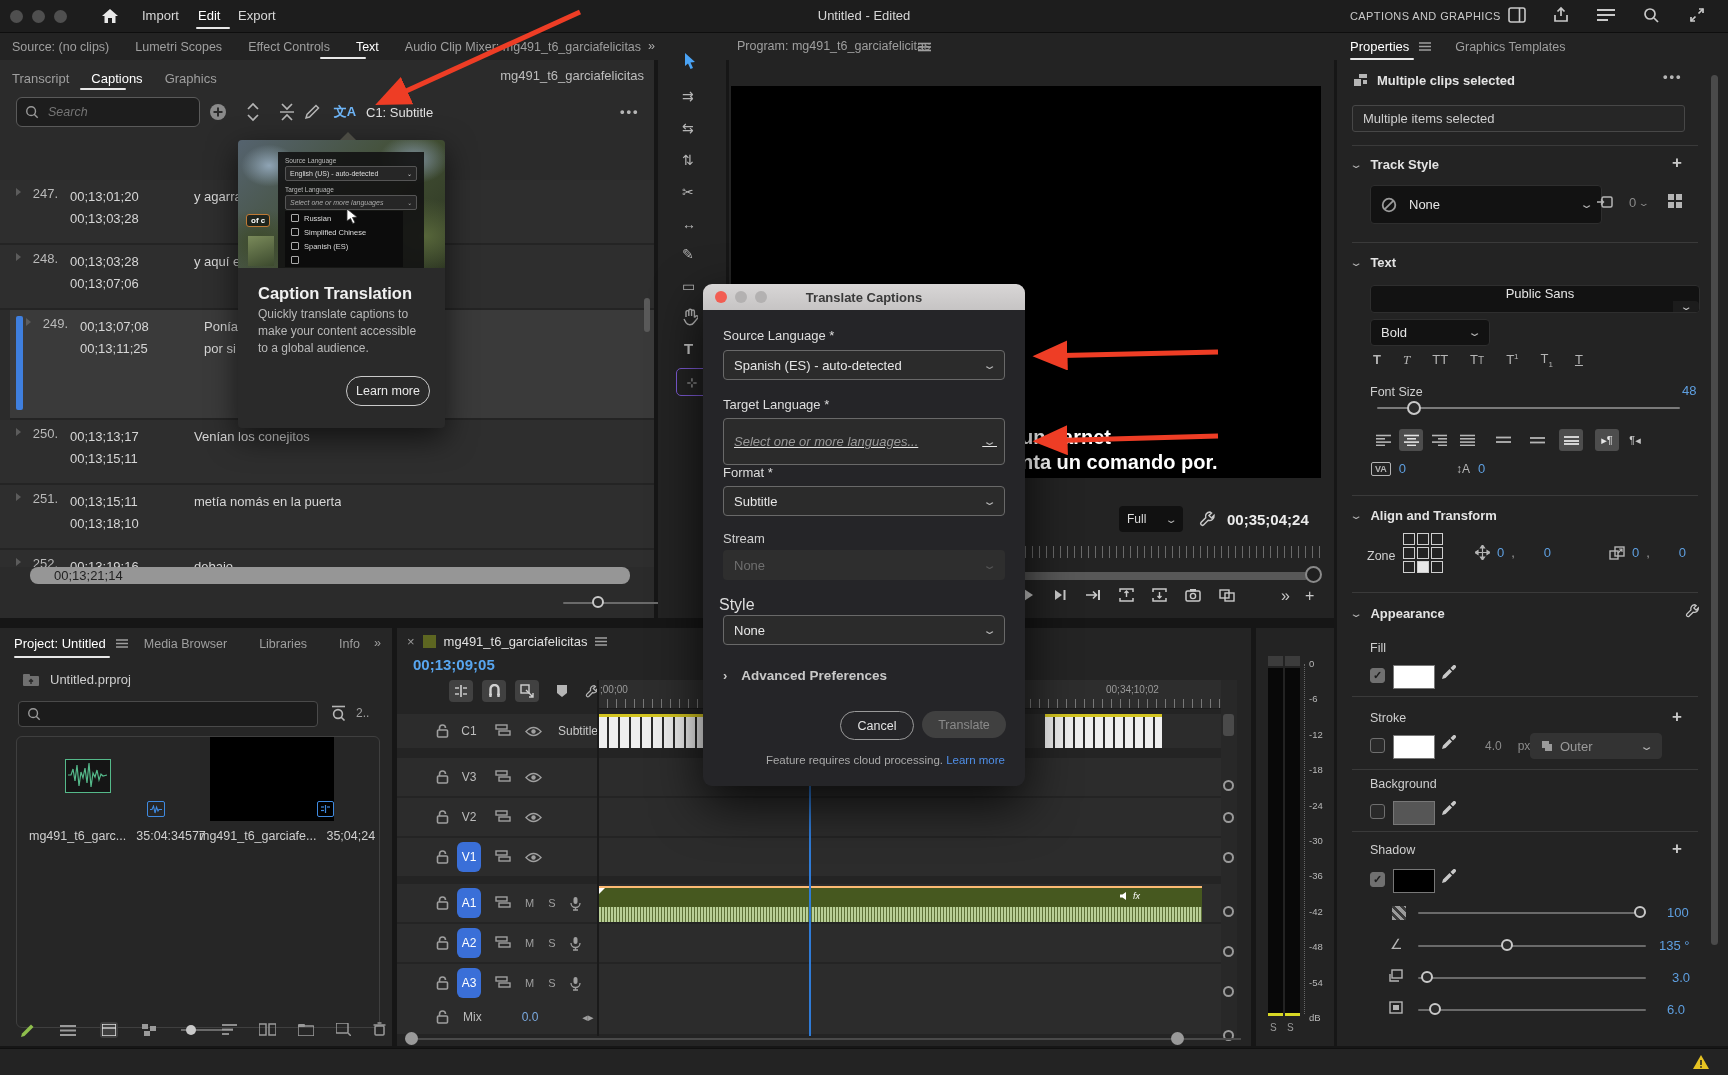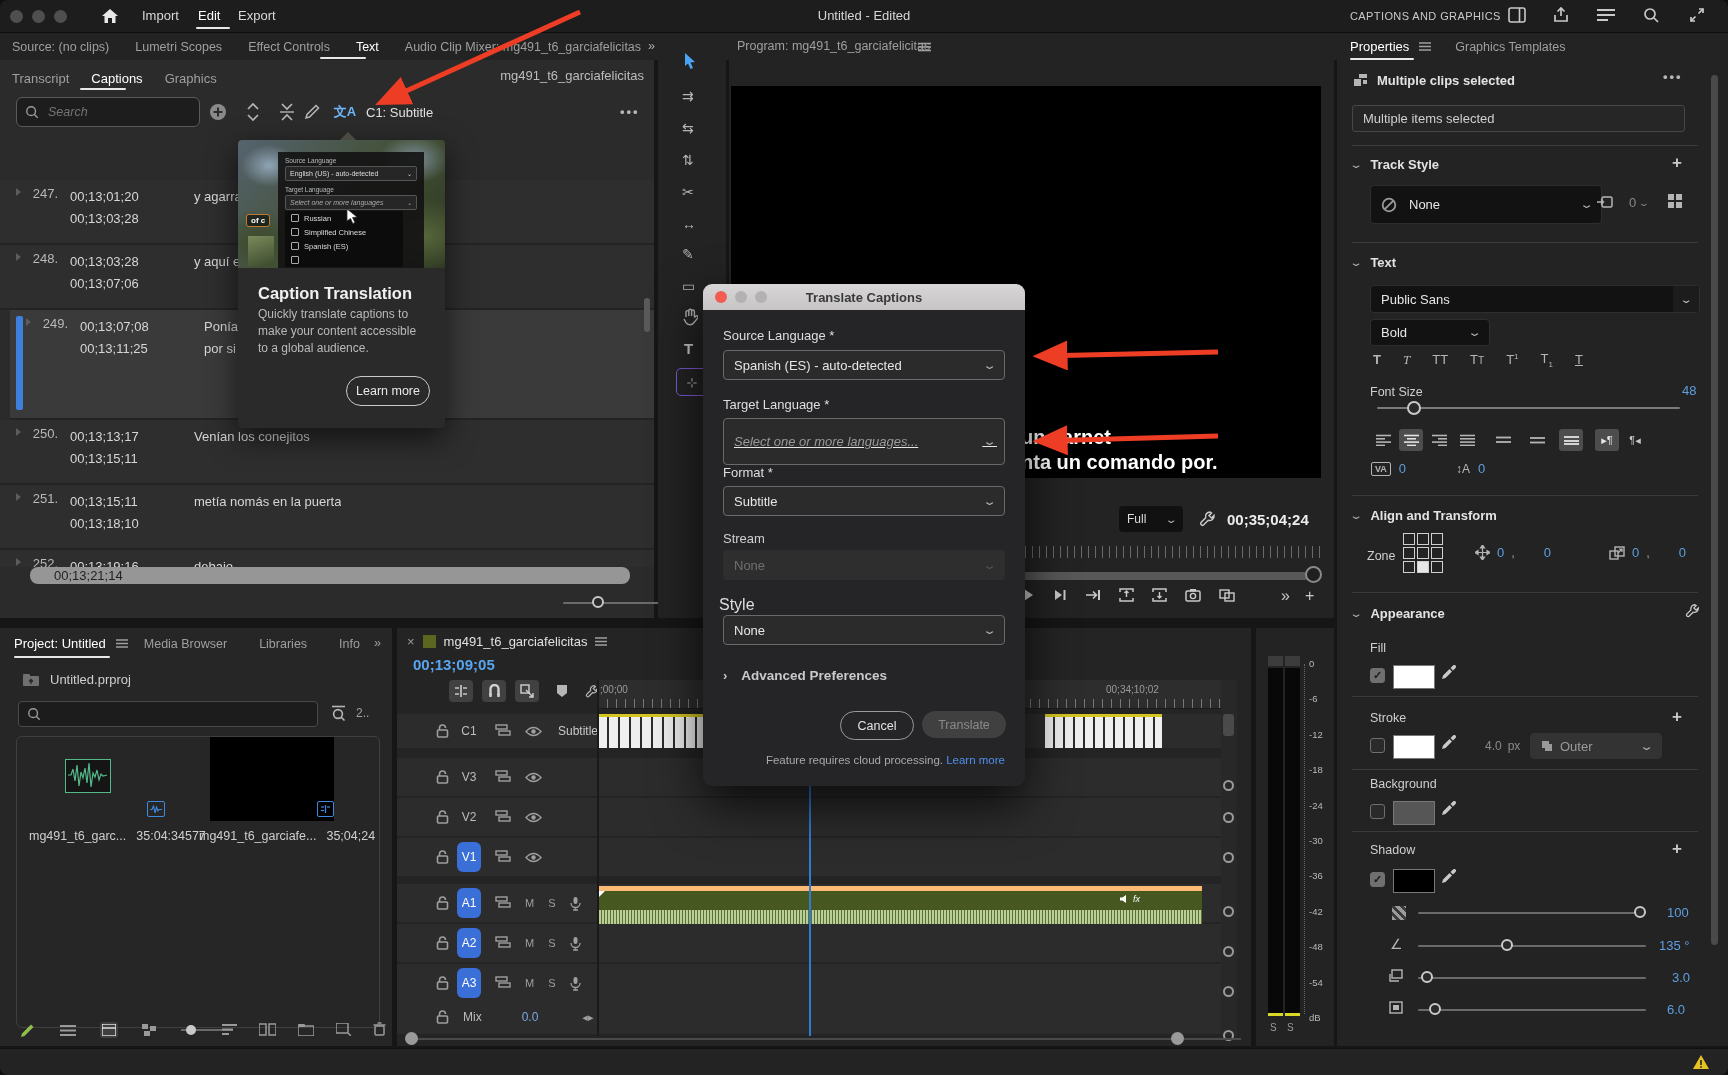--- a/index.html
+++ b/index.html
@@ -1,17 +1,17 @@
 <!DOCTYPE html>
 <html><head>
 <meta charset="utf-8">
 <style>
   html,body{margin:0;padding:0;background:#101010;}
   body{font-family:"Liberation Sans",sans-serif;-webkit-font-smoothing:antialiased;}
-  #app{position:relative;width:1728px;height:1075px;overflow:hidden;background:#161616;color:#c8c8c8;font-size:13px;border-radius:8px;}
+  #app{position:relative;width:1728px;height:1075px;overflow:hidden;background:#161616;color:#c8c8c8;font-size:13px;}
   .abs{position:absolute;}
   .panel{position:absolute;background:#232323;}
   .row{display:flex;align-items:center;}
   .dim{color:#9a9a9a;}
   .tabtxt{font-size:12.5px;color:#9f9f9f;white-space:nowrap;}
   .tabtxt.active{color:#fff;}
   .underline{position:absolute;height:2px;background:#e8e8e8;border-radius:1px;}
   .icon{display:inline-flex;align-items:center;justify-content:center;color:#b5b5b5;}
   .dd{position:absolute;background:#2b2b2b;border:1px solid #696969;border-radius:4px;display:flex;align-items:center;padding:0 10px;color:#e6e6e6;font-size:13px;}
   .dd .chev{margin-left:auto;color:#b5b5b5;font-size:11px;transform:scaleX(1.6);}
@@ -432,21 +432,21 @@
           <rect x="1" y="9" width="6" height="6" fill="#b5b5b5"></rect>
           <rect x="9" y="9" width="6" height="6" fill="#b5b5b5"></rect>
         </svg>
     </div>
     <div class="abs" style="left:15px;top:209px;width:346px;height:1px;background:#3a3a3a;"></div>
 
     <div class="abs row" style="left:15px;top:222px;gap:10px;">
         <span class="chevd">⌄</span>
         <span class="secthead">Text</span>
       </div>
-    <div class="dd dark" style="left:33px;top:252px;width:318px;height:26px;padding-right:0;">
+    <div class="dd dark" style="left:33px;top:252px;width:318px;height:26px;padding-right:0;flex-direction:column;">
       <span>Public Sans</span>
       <span style="margin-left:auto;width:26px;height:26px;background:#1c1c1c;border-radius:0 4px 4px 0;display:flex;align-items:center;justify-content:center;color:#c9c9c9;font-size:10px;">
           <span style="transform:scaleX(1.6);">⌄</span>
         </span>
     </div>
     <div class="dd dark" style="left:33px;top:286px;width:98px;height:25px;">
       <span>Bold</span>
         <span class="chev">⌄</span>
     </div>
 
@@ -590,21 +590,21 @@
 
     <div class="abs" style="left:33px;top:678px;font-size:12.5px;color:#cfcfcf;">Stroke</div>
     <div class="abs plus" style="left:335px;top:674px;">+</div>
     <div class="cbx" style="left:33px;top:705px;"></div>
     <div class="swatch" style="left:56px;top:702px;background:#fff;"></div>
     <div class="abs icon" style="left:104px;top:702px;">
       <svg width="15" height="15" viewBox="0 0 15 15">
           <path d="M1 14 L2 10.5 L8.5 4 L11 6.5 L4.5 13 Z M9.5 3 L12 .5 a1.5 1.5 0 0 1 2.5 2.5 L12 5.5 Z" fill="#c9c9c9"></path>
         </svg>
     </div>
-    <div class="abs row" style="left:148px;top:706px;gap:6px;color:#8a8a8a;font-size:12px;">
+    <div class="abs row" style="left:148px;top:706px;gap:16px;color:#8a8a8a;font-size:12px;">
       <span>4.0</span>
       <span>px</span>
     </div>
     <div class="dd" style="left:193px;top:700px;width:110px;height:24px;background:#333;border-color:#333;color:#9a9a9a;">
       <span class="icon" style="margin-right:7px;">
           <svg width="12" height="12" viewBox="0 0 12 12">
             <path d="M1 1 H8 V4 H11 V11 H4 V8 H1 Z" fill="#9a9a9a"></path>
           </svg>
         </span>
       <span>Outer</span>
@@ -984,21 +984,21 @@
 
           <span class="thicon only-audio" style="font-size:11px;">M</span>
           <span class="thicon only-audio" style="font-size:11px;">S</span>
           <span class="thicon only-audio">
             <svg width="11" height="15" viewBox="0 0 11 15">
               <rect x="3.5" y="1" width="4" height="7" rx="2" fill="#9f9f9f"></rect>
               <path d="M1 7 a4.5 4.5 0 0 0 9 0 M5.5 11.5 V14 M3 14 H8" stroke="#9f9f9f" stroke-width="1.3" fill="none"></path>
             </svg>
           </span>
 
-          <div class="only-clip abs" style="left:201px;top:2px;width:604px;height:34px;background:#46581f;border-top:5px solid #fdba74;">
+          <div class="only-clip abs" style="left:201px;top:2px;width:604px;height:34px;background:#46581f;border-top:2px solid #fdba74;">
             <div class="abs" style="left:0;top:0;width:0;height:0;border-left:7px solid #fff;border-bottom:7px solid transparent;"></div>
             <div class="abs" style="left:0;top:19px;width:604px;height:15px;background:#b9cf97;"></div>
             <div class="abs" style="left:0;top:19px;width:604px;height:15px;background:repeating-linear-gradient(90deg,rgba(70,88,31,.8) 0 1px,transparent 1px 3px);"></div>
             <div class="abs row" style="right:62px;top:3px;gap:4px;">
               <span class="icon">
                 <svg width="10" height="10" viewBox="0 0 10 10">
                   <path d="M1 3.5 H3.5 L7 1 V9 L3.5 6.5 H1 Z" fill="#fff"></path>
                 </svg>
               </span>
               <span style="color:#fff;font-size:9px;font-style:italic;">fx</span>

